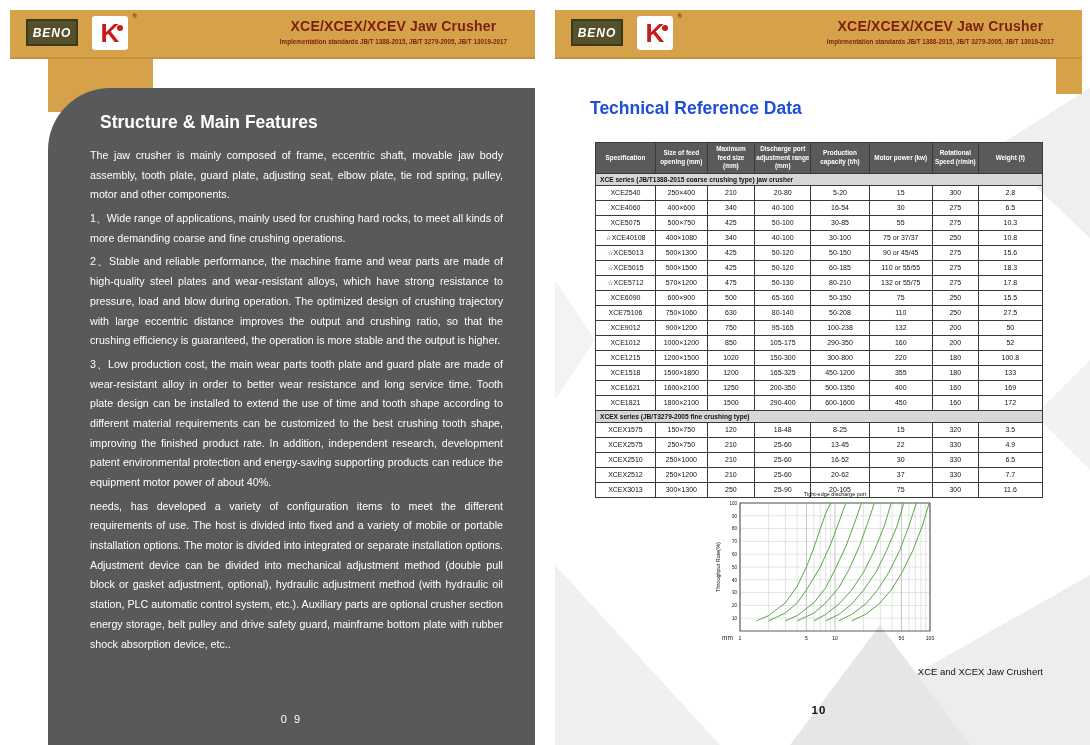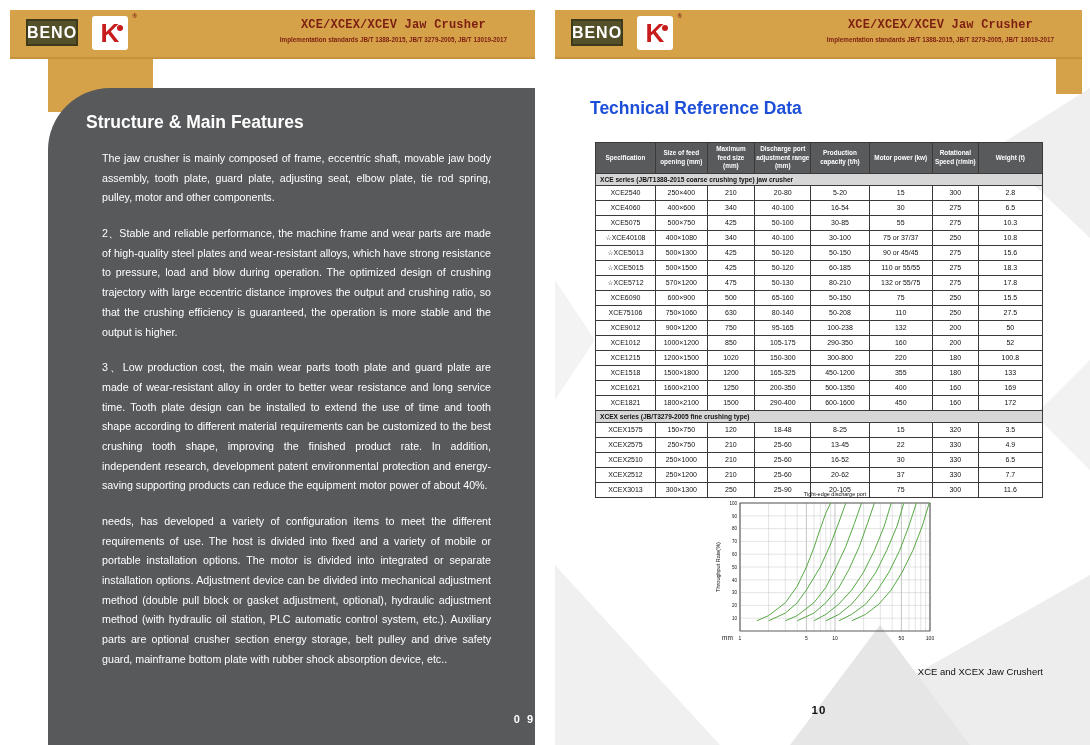--- a/index.html
+++ b/index.html
@@ -5,41 +5,41 @@
   html,body { margin:0; padding:0; background:#fff; }
   .canvas { position:relative; width:1090px; height:745px; background:#ffffff; overflow:hidden;
             font-family:"Liberation Sans", sans-serif; }
 
   
   .band { position:absolute; top:10px; height:47px; background:#d5a24a; border-bottom:2px solid #c6933c; }
   .band-left  { left:10px;  width:525px; }
   .band-right { left:555px; width:527px; }
 
   .logo-beno { position:absolute; left:16px; top:9px; width:52px; height:27px; background:#54502a;
-               border:2px solid #3d391b; color:#fff; font-weight:bold; font-size:16px;
+               border:2px solid #3d391b; color:#fff; font-weight:bold; font-style:italic; font-size:12px;
                display:flex; align-items:center; justify-content:center; letter-spacing:1px; box-sizing:border-box; }
   .logo-k { position:absolute; left:82px; top:6px; width:36px; height:34px; background:#fff; border-radius:3px;
             display:flex; align-items:center; justify-content:center; }
   .logo-k .k-letter { color:#c81b1b; font-weight:900; font-size:26px; line-height:1; }
   .logo-k .k-dot { position:absolute; width:6px; height:6px; background:#c81b1b; border-radius:50%; right:5px; top:9px; }
   .logo-k .k-reg { position:absolute; right:-9px; top:-3px; font-size:6px; color:#7c1d11; font-weight:bold; }
 
   .band-titles { position:absolute; right:28px; top:8px; text-align:center; color:#7c1d11; }
-  .band-title { font-size:12px; font-weight:bold; letter-spacing:0.2px;font-family:Liberation Mono, monospace; }
+  .band-title { font-size:14px; font-weight:bold; letter-spacing:0.2px; }
   .band-sub { font-size:6.3px; font-weight:bold; margin-top:4px; }
 
   
   .gold-corner-left { position:absolute; left:48px; top:52px; width:105px; height:60px; background:#d5a24a; }
   .gray-panel { position:absolute; left:48px; top:88px; width:487px; height:657px; background:#58595b;
                 border-top-left-radius:62px; }
-  .panel-title { margin:24px 30px 0 38px; color:#ffffff; font-size:17.5px; font-weight:bold; }
+  .panel-title { margin:24px 30px 0 52px; color:#ffffff; font-size:17.5px; font-weight:bold; }
   .panel-body { margin:13px 28px 0 38px; color:#ffffff; font-size:10.7px; line-height:1.84; text-align:justify; }
-  .panel-body p { margin:16px; }
-  .panel-pagenum { position:absolute; bottom:20px; left:0; width:100%; text-align:right; color:#fff;
-                   font-weight:bold; font-size:11px; letter-spacing:2px; }
+  .panel-body p { margin:4px; }
+  .panel-pagenum { position:absolute; bottom:20px; left:0; width:100%; text-align:center; color:#fff;
+                   font-weight:normal; font-size:11px; letter-spacing:2px; }
 
   
   .right-title { position:absolute; left:590px; top:98px; font-size:17.5px; font-weight:bold; color:#1d4ed8; }
 
   .spec-table { position:absolute; left:595px; top:142px; width:448px; border-collapse:collapse; table-layout:fixed; }
   .spec-table th { background:#595a5c; color:#fff; font-size:6.4px; font-weight:bold; border:1px solid #3a3a3a;
                    padding:2px 1px; line-height:1.35; }
   .spec-table td { border:1px solid #3a3a3a; font-size:7px; text-align:center; padding:1.5px 1px; color:#111;
                    height:11px; overflow:hidden; white-space:nowrap; }
   .spec-table tr.group td { background:#d7d7d7; text-align:left; font-size:6.6px; padding:1px 4px; height:9px; font-weight:600; }
@@ -79,20 +79,21 @@
       <div class="band-titles">
         <div class="band-title">XCE/XCEX/XCEV Jaw Crusher</div>
         <div class="band-sub">Implementation standards JB/T 1388-2015, JB/T 3279-2005, JB/T 13019-2017</div>
       </div>
     </div>
 
     <div class="gray-panel">
       <div class="panel-title">Structure &amp; Main Features</div>
       <div class="panel-body">
         <p>The jaw crusher is mainly composed of frame, eccentric shaft, movable jaw body assembly, tooth plate, guard plate, adjusting seat, elbow plate, tie rod spring, pulley, motor and other components.</p>
+        <p>1、Wide range of applications, mainly used for crushing hard rocks, to meet all kinds of more demanding coarse and fine crushing operations.</p>
         <p>2、Stable and reliable performance, the machine frame and wear parts are made of high-quality steel plates and wear-resistant alloys, which have strong resistance to pressure, load and blow during operation. The optimized design of crushing trajectory with large eccentric distance improves the output and crushing ratio, so that the crushing efficiency is guaranteed, the operation is more stable and the output is higher.</p>
         <p>3、Low production cost, the main wear parts tooth plate and guard plate are made of wear-resistant alloy in order to better wear resistance and long service time. Tooth plate design can be installed to extend the use of time and tooth shape according to different material requirements can be customized to the best crushing tooth shape, improving the finished product rate. In addition, independent research, development patent environmental protection and energy-saving supporting products can reduce the equipment motor power of about 40%.</p>
         <p>needs, has developed a variety of configuration items to meet the different requirements of use. The host is divided into fixed and a variety of mobile or portable installation options. The motor is divided into integrated or separate installation options. Adjustment device can be divided into mechanical adjustment method (double pull block or gasket adjustment, optional), hydraulic adjustment method (with hydraulic oil station, PLC automatic control system, etc.). Auxiliary parts are optional crusher section energy storage, belt pulley and drive safety guard, mainframe bottom plate with rubber shock absorption device, etc..</p>
       </div>
       <div class="panel-pagenum">0 9</div>
     </div>
   </div>
 
   <div>
 

